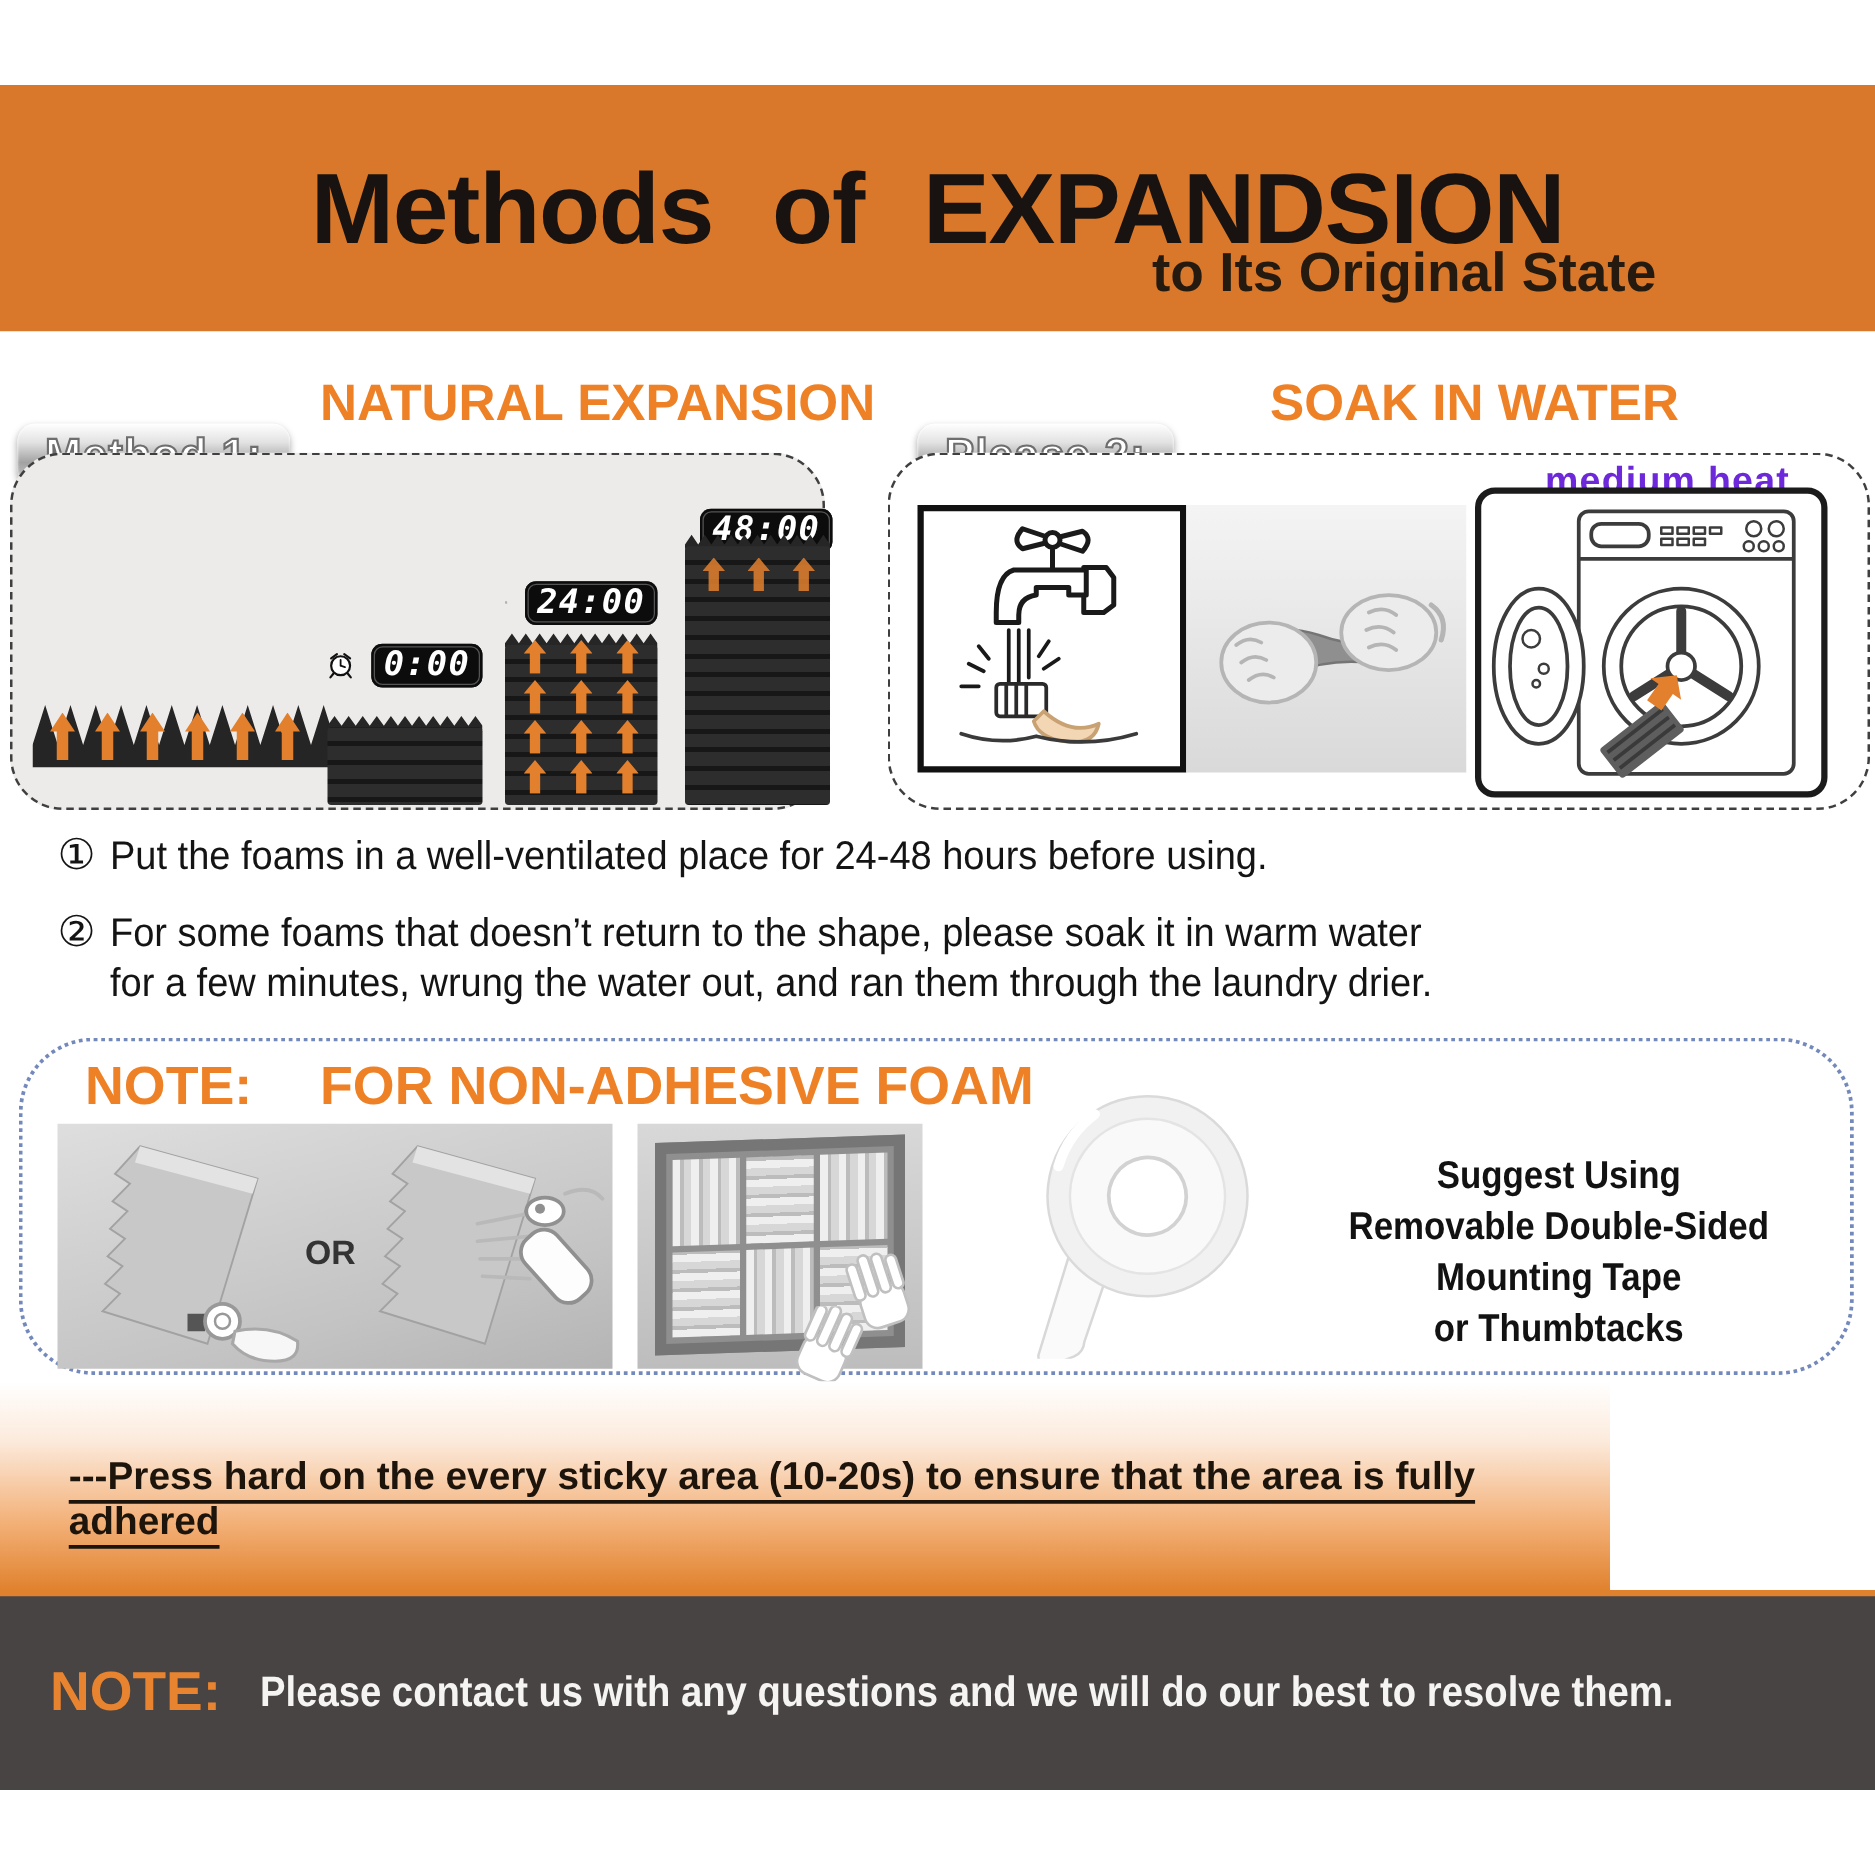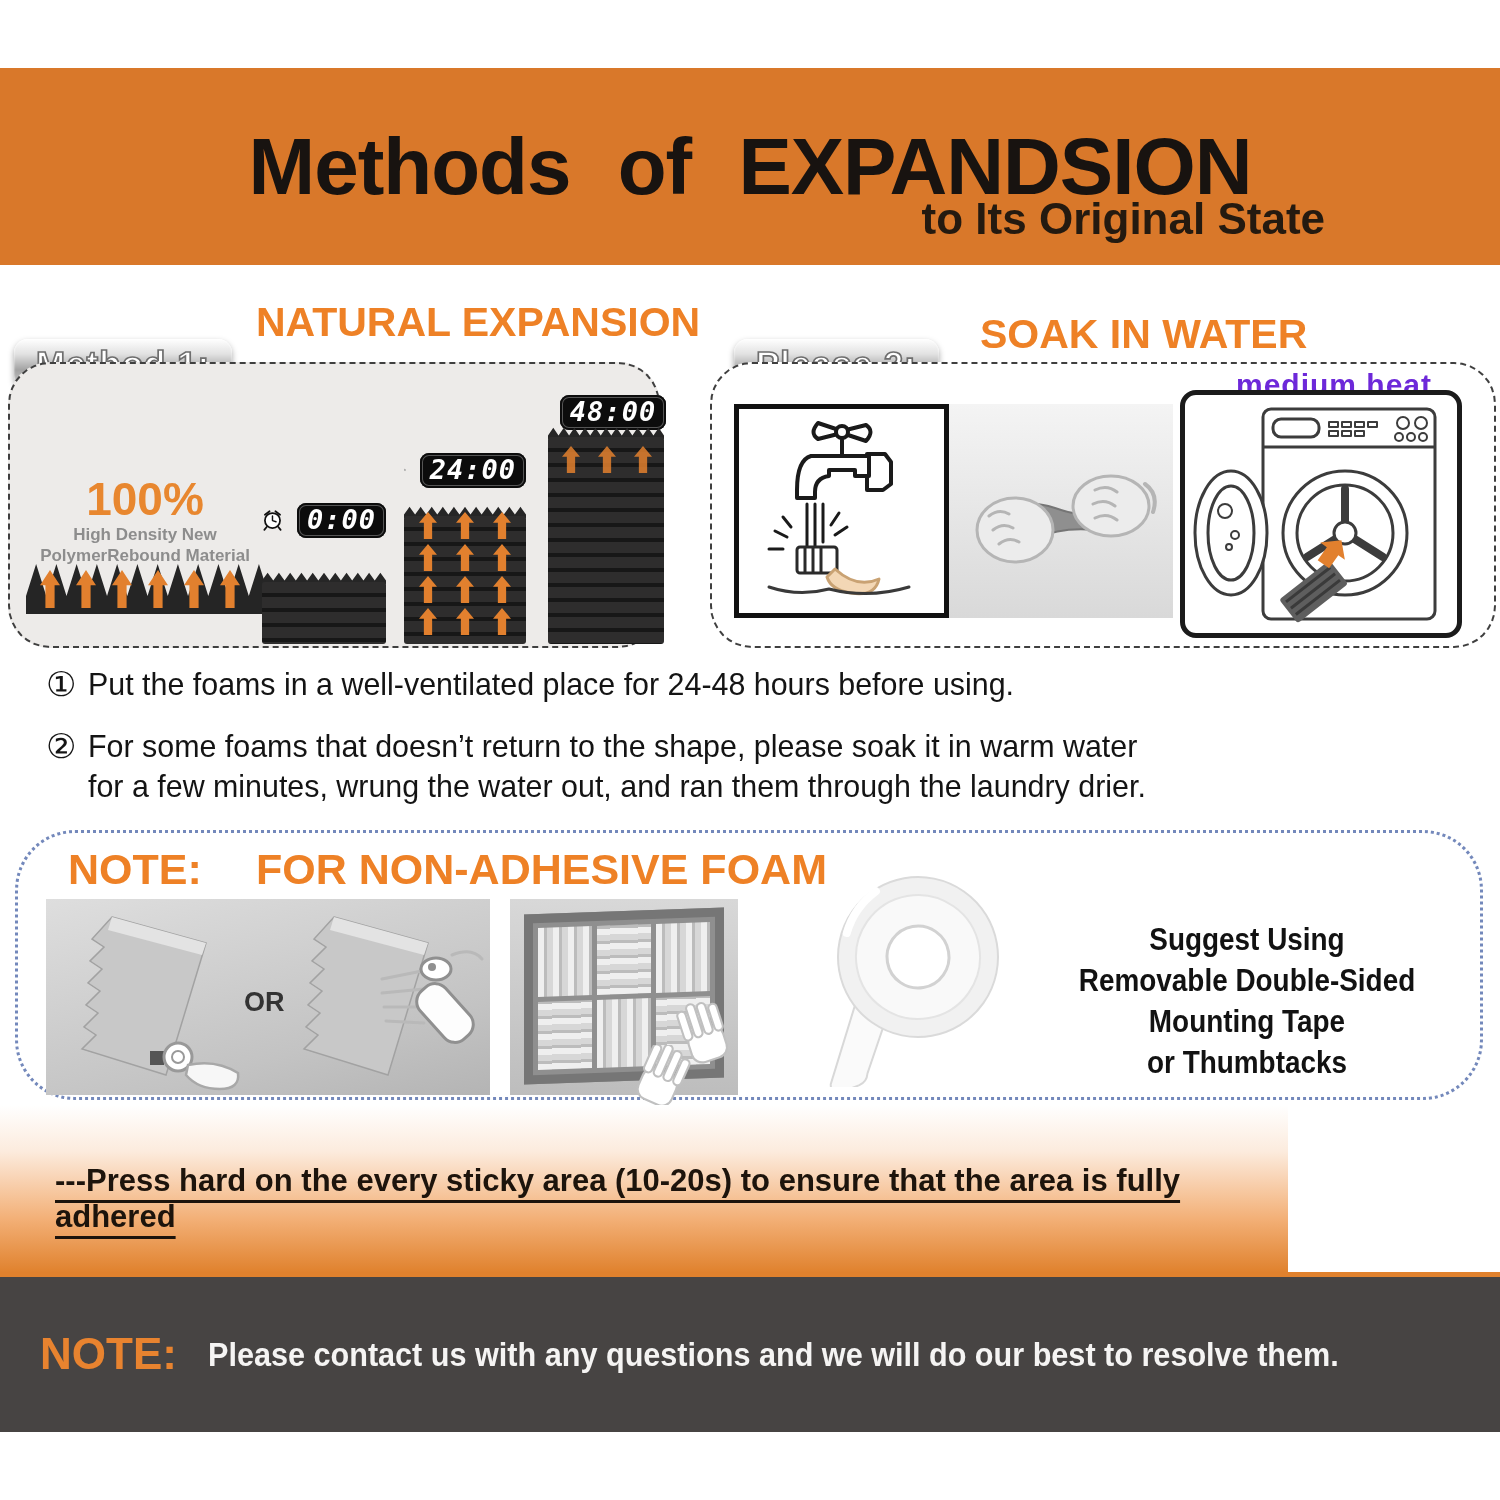--- a/index.html
+++ b/index.html
@@ -26,21 +26,21 @@
   .panel2{left:710px;width:786px;background:#ffffff;}
 
   .m1-label{position:absolute;left:26px;top:110px;width:218px;text-align:center;}
   .m1-pct{font-size:46px;font-weight:bold;color:#e8872f;line-height:50px;}
   .m1-mat{font-size:17px;font-weight:bold;color:#8d8d8d;line-height:21px;}
 
   .wedge-row{position:absolute;left:16px;top:192px;width:238px;height:58px;}
   .arr{position:absolute;background:#e2802e;
        clip-path:polygon(50% 0,100% 40%,73% 40%,73% 100%,27% 100%,27% 40%,0 40%);}
   .stack{position:absolute;}
-  .clockrow{position:absolute;left:0;top:0;width:100%;display:flex;align-items:center;gap:14px;justify-content:center;}
+  .clockrow{position:absolute;left:0;top:12px;width:100%;display:flex;align-items:center;gap:14px;justify-content:center;}
   .lcd{background:#0c0c0c;color:#fff;border-radius:9px;padding:1px 10px 3px 10px;
        font-family:"DejaVu Sans Mono",monospace;font-weight:bold;font-style:italic;
        font-size:27px;letter-spacing:1px;box-shadow:inset 0 0 0 2px #0c0c0c, inset 0 0 0 3px #555;}
   .foam{position:absolute;left:0;right:0;bottom:3px;border-radius:3px;
         background:repeating-linear-gradient(180deg,#2e2d2d 0 11px,#171717 11px 15px);}
   .zig{position:absolute;left:0;width:100%;height:12px;}
 
   .heat-label{position:absolute;right:62px;top:4px;font-size:30px;font-weight:bold;color:#6d28d9;letter-spacing:1px;}
   .faucet-box{position:absolute;left:22px;top:40px;width:215px;height:214px;border:5px solid #111;background:#fff;box-sizing:border-box;}
   .hands-box{position:absolute;left:237px;top:40px;width:224px;height:214px;background:linear-gradient(180deg,#f4f4f4,#d9d9d9);}
@@ -88,28 +88,23 @@
 <div id="canvas">
 
   <div class="banner">
     <div class="banner-title">Methods  of  EXPANDSION</div>
     <div class="banner-sub">to Its Original State</div>
   </div>
 
   <div class="badge" style="left:14px;">Method 1:</div>
   <div class="method-heading" style="left:256px;">NATURAL EXPANSION</div>
   <div class="badge" style="left:734px;">Please 2:</div>
-  <div class="method-heading" style="left:980px;margin-top:12px;">SOAK IN WATER</div>
+  <div class="method-heading" style="left:1016px;">SOAK IN WATER</div>
 
   <div class="panel panel1">
-    <div class="m1-label">
-      <div class="m1-pct">100%</div>
-      <div class="m1-mat">High Density New</div>
-      <div class="m1-mat">PolymerRebound Material</div>
-    </div>
 
     <svg class="wedge-row" viewBox="0 0 235 58" preserveAspectRatio="none">
       <polygon fill="#252525" points="0,58 0,40 10,8 20,40 30,8 40,40 50,8 60,40 70,8 80,40 90,8 100,40 110,8 120,40 130,8 140,40 150,8 160,40 170,8 180,40 190,8 200,40 210,8 220,40 230,8 235,24 235,58"></polygon>
     </svg>
     <div class="arr" style="left:30px;top:206px;width:20px;height:38px;"></div>
     <div class="arr" style="left:66px;top:206px;width:20px;height:38px;"></div>
     <div class="arr" style="left:102px;top:206px;width:20px;height:38px;"></div>
     <div class="arr" style="left:138px;top:206px;width:20px;height:38px;"></div>
     <div class="arr" style="left:174px;top:206px;width:20px;height:38px;"></div>
     <div class="arr" style="left:210px;top:206px;width:20px;height:38px;"></div>

